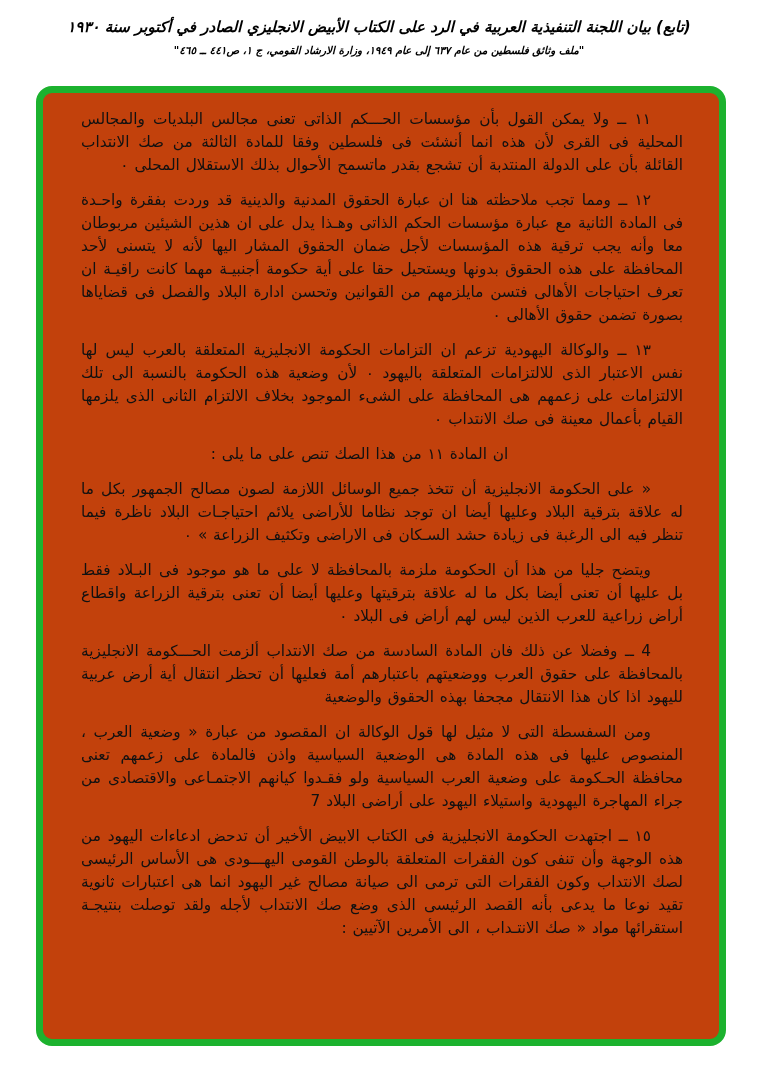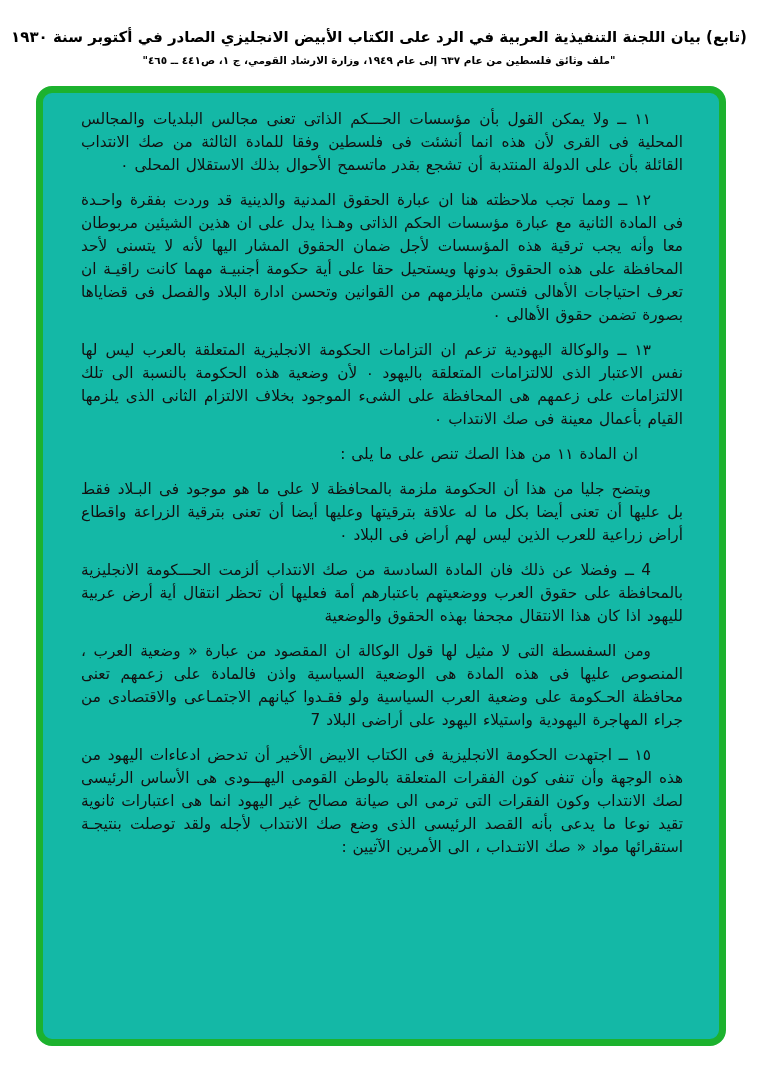--- a/index.html
+++ b/index.html
@@ -16,21 +16,22 @@
   }
   .page {
     position: relative;
     width: 758px;
     height: 1078px;
     direction: rtl;
     background: #ffffff;
   }
   .doc-header {
     text-align: center;
-    padding-top: 27px;
+    padding-top: 17px;
+    font-style: italic;
   }
   .doc-title {
     font-size: 15px;
     font-weight: bold;
     color: #000000;
     margin: 0;
     padding: 0 8px;
     line-height: 1.35;
     letter-spacing: 0px;
   }
@@ -43,37 +44,37 @@
   .green-frame {
     position: absolute;
     left: 36px;
     top: 86px;
     width: 690px;
     height: 960px;
     box-sizing: border-box;
     border: 7px solid #1cb22e;
     border-radius: 16px;
     padding: 15px 36px 0 38px;
-    background: #14b8a6;
+    background: #c2410c;
   }
   .doc-text {
     direction: rtl;
   }
   .para {
     font-size: 15.3px;
     line-height: 23px;
     color: #111111;
     text-align: justify;
     margin: 0 0 12px 0;
     text-indent: 32px;
     word-spacing: 1px;
   }
   .para.intro-line {
     text-indent: 45px;
-    text-align: right;
+    text-align: center;
   }
   .para:last-child {
     margin-bottom: 6px;
   }
 </style>
 </head>
 <body>
 
 <div class="page">
 
@@ -86,20 +87,21 @@
     <article class="doc-text">
 
       <p class="para">١١ ــ ولا يمكن القول بأن مؤسسات الحـــكم الذاتى تعنى مجالس البلديات والمجالس المحلية فى القرى لأن هذه انما أنشئت فى فلسطين وفقا للمادة الثالثة من صك الانتداب القائلة بأن على الدولة المنتدبة أن تشجع بقدر ماتسمح الأحوال بذلك الاستقلال المحلى ٠</p>
 
       <p class="para">١٢ ــ ومما تجب ملاحظته هنا ان عبارة الحقوق المدنية والدينية قد وردت بفقرة واحـدة فى المادة الثانية مع عبارة مؤسسات الحكم الذاتى وهـذا يدل على ان هذين الشيئين مربوطان معا وأنه يجب ترقية هذه المؤسسات لأجل ضمان الحقوق المشار اليها لأنه لا يتسنى لأحد المحافظة على هذه الحقوق بدونها ويستحيل حقا على أية حكومة أجنبيـة مهما كانت راقيـة ان تعرف احتياجات الأهالى فتسن مايلزمهم من القوانين وتحسن ادارة البلاد والفصل فى قضاياها بصورة تضمن حقوق الأهالى ٠</p>
 
       <p class="para">١٣ ــ والوكالة اليهودية تزعم ان التزامات الحكومة الانجليزية المتعلقة بالعرب ليس لها نفس الاعتبار الذى للالتزامات المتعلقة باليهود ٠ لأن وضعية هذه الحكومة بالنسبة الى تلك الالتزامات على زعمهم هى المحافظة على الشىء الموجود بخلاف الالتزام الثانى الذى يلزمها القيام بأعمال معينة فى صك الانتداب ٠</p>
 
       <p class="para intro-line">ان المادة ١١ من هذا الصك تنص على ما يلى :</p>
 
+      <p class="para">« على الحكومة الانجليزية أن تتخذ جميع الوسائل اللازمة لصون مصالح الجمهور بكل ما له علاقة بترقية البلاد وعليها أيضا ان توجد نظاما للأراضى يلائم احتياجـات البلاد ناظرة فيما تنظر فيه الى الرغبة فى زيادة حشد السـكان فى الاراضى وتكثيف الزراعة » ٠</p>
 
       <p class="para">ويتضح جليا من هذا أن الحكومة ملزمة بالمحافظة لا على ما هو موجود فى البـلاد فقط بل عليها أن تعنى أيضا بكل ما له علاقة بترقيتها وعليها أيضا أن تعنى بترقية الزراعة واقطاع أراض زراعية للعرب الذين ليس لهم أراض فى البلاد ٠</p>
 
       <p class="para">4 ــ وفضلا عن ذلك فان المادة السادسة من صك الانتداب ألزمت الحـــكومة الانجليزية بالمحافظة على حقوق العرب ووضعيتهم باعتبارهم أمة فعليها أن تحظر انتقال أية أرض عربية لليهود اذا كان هذا الانتقال مجحفا بهذه الحقوق والوضعية</p>
 
       <p class="para">ومن السفسطة التى لا مثيل لها قول الوكالة ان المقصود من عبارة « وضعية العرب ، المنصوص عليها فى هذه المادة هى الوضعية السياسية واذن فالمادة على زعمهم تعنى محافظة الحـكومة على وضعية العرب السياسية ولو فقـدوا كيانهم الاجتمـاعى والاقتصادى من جراء المهاجرة اليهودية واستيلاء اليهود على أراضى البلاد 7</p>
 
       <p class="para">١٥ ــ اجتهدت الحكومة الانجليزية فى الكتاب الابيض الأخير أن تدحض ادعاءات اليهود من هذه الوجهة وأن تنفى كون الفقرات المتعلقة بالوطن القومى اليهـــودى هى الأساس الرئيسى لصك الانتداب وكون الفقرات التى ترمى الى صيانة مصالح غير اليهود انما هى اعتبارات ثانوية تقيد نوعا ما يدعى بأنه القصد الرئيسى الذى وضع صك الانتداب لأجله ولقد توصلت بنتيجـة استقرائها مواد « صك الانتـداب ، الى الأمرين الآتيين :</p>
 
     </article>

